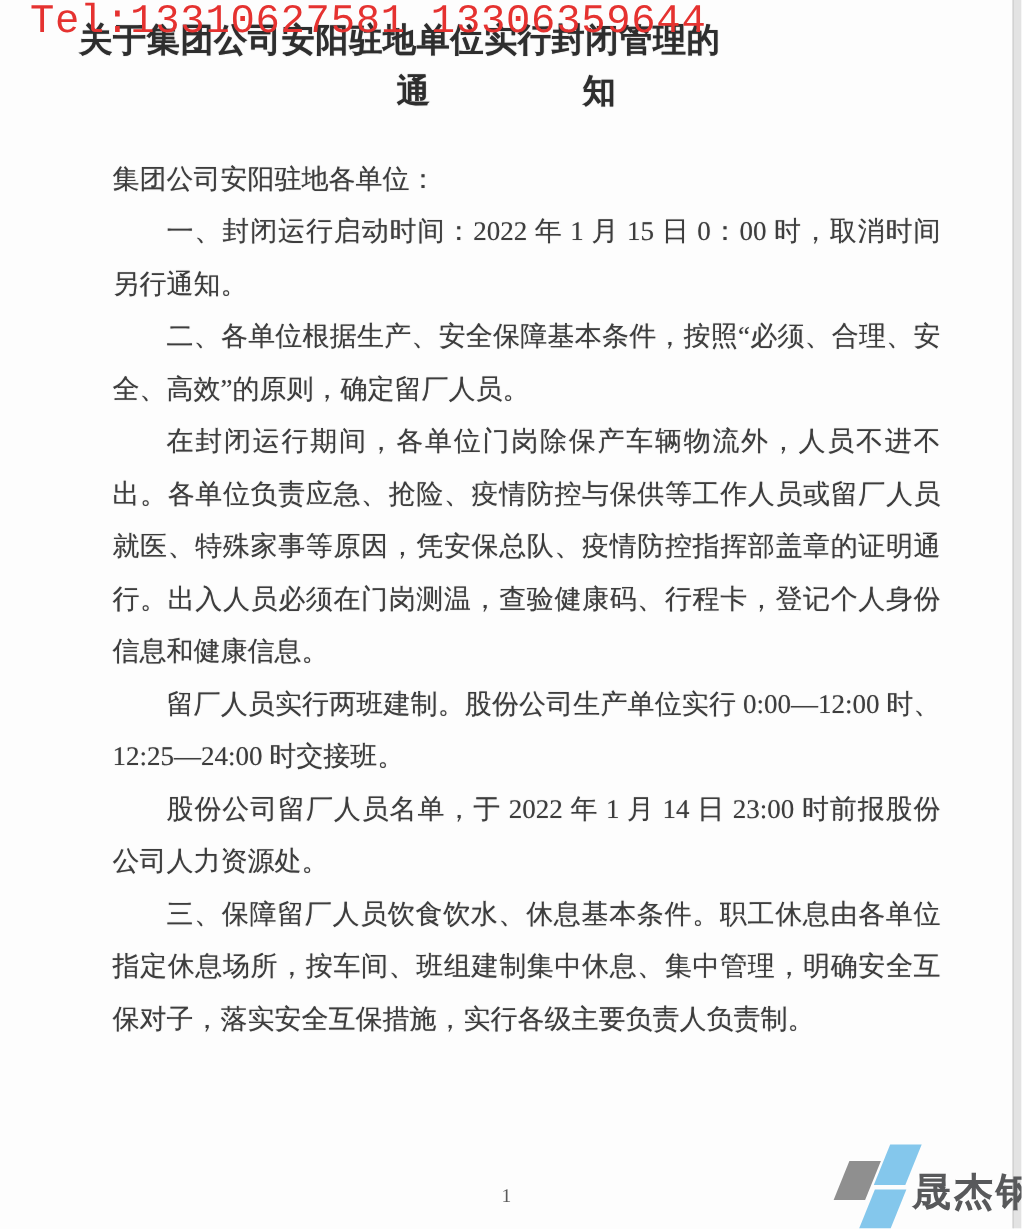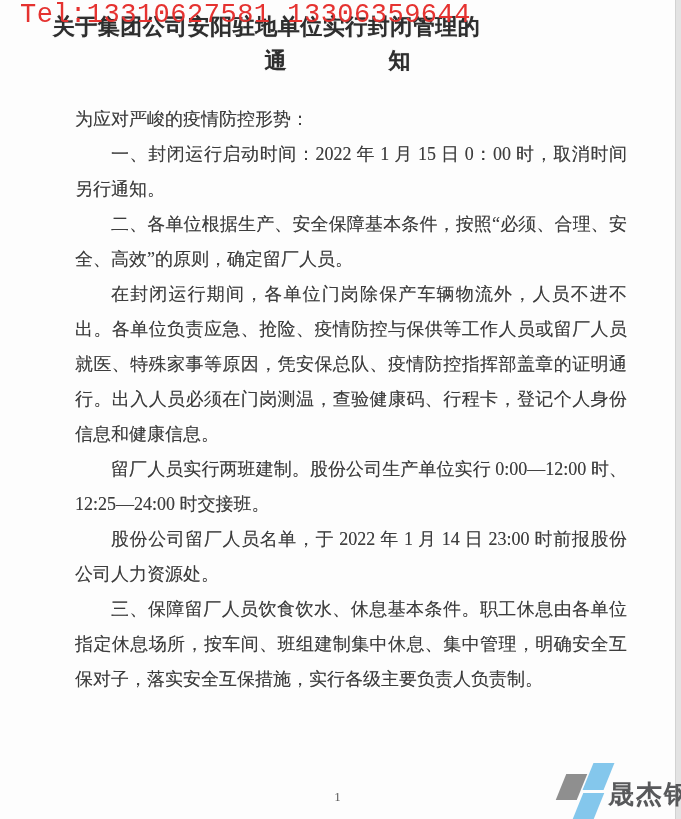--- a/index.html
+++ b/index.html
@@ -100,21 +100,21 @@
 <div class="tel-overlay">Tel:13310627581 13306359644</div>
 
 <div class="doc-title">关于集团公司安阳驻地单位实行封闭管理的</div>
 
 <div class="doc-subtitle">
   <span>通</span>
   <span>知</span>
 </div>
 
 <div class="doc-body">
-  <p>为应对严峻的疫情防控形势：</p>
+  <p>集团公司安阳驻地各单位：</p>
   <p class="indent">一、封闭运行启动时间：2022 年 1 月 15 日 0：00 时，取消时间另行通知。</p>
   <p class="indent">二、各单位根据生产、安全保障基本条件，按照“必须、合理、安全、高效”的原则，确定留厂人员。</p>
   <p class="indent">在封闭运行期间，各单位门岗除保产车辆物流外，人员不进不出。各单位负责应急、抢险、疫情防控与保供等工作人员或留厂人员就医、特殊家事等原因，凭安保总队、疫情防控指挥部盖章的证明通行。出入人员必须在门岗测温，查验健康码、行程卡，登记个人身份信息和健康信息。</p>
   <p class="indent">留厂人员实行两班建制。股份公司生产单位实行 0:00—12:00 时、12:25—24:00 时交接班。</p>
   <p class="indent">股份公司留厂人员名单，于 2022 年 1 月 14 日 23:00 时前报股份公司人力资源处。</p>
   <p class="indent">三、保障留厂人员饮食饮水、休息基本条件。职工休息由各单位指定休息场所，按车间、班组建制集中休息、集中管理，明确安全互保对子，落实安全互保措施，实行各级主要负责人负责制。</p>
 </div>
 
 <div class="page-number">1</div>
 

